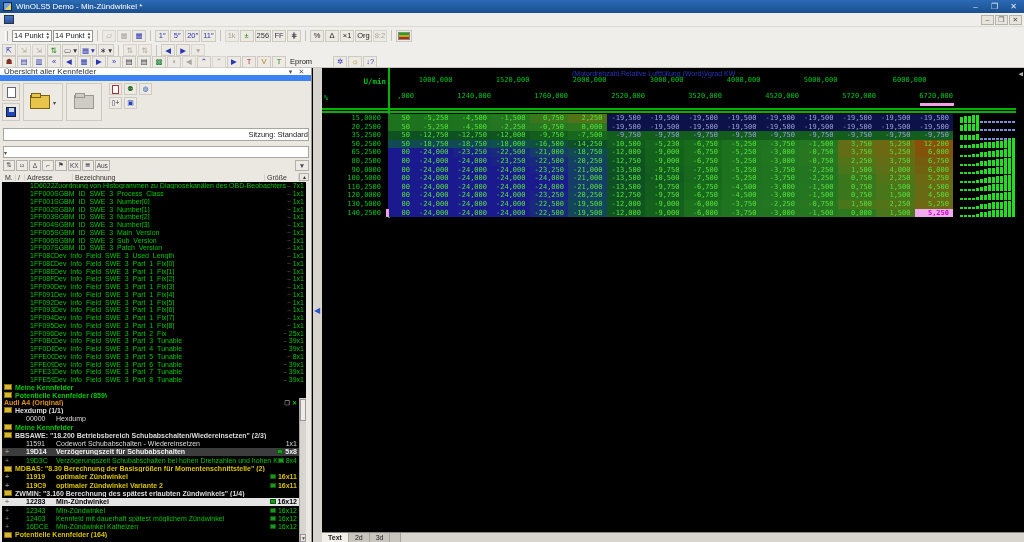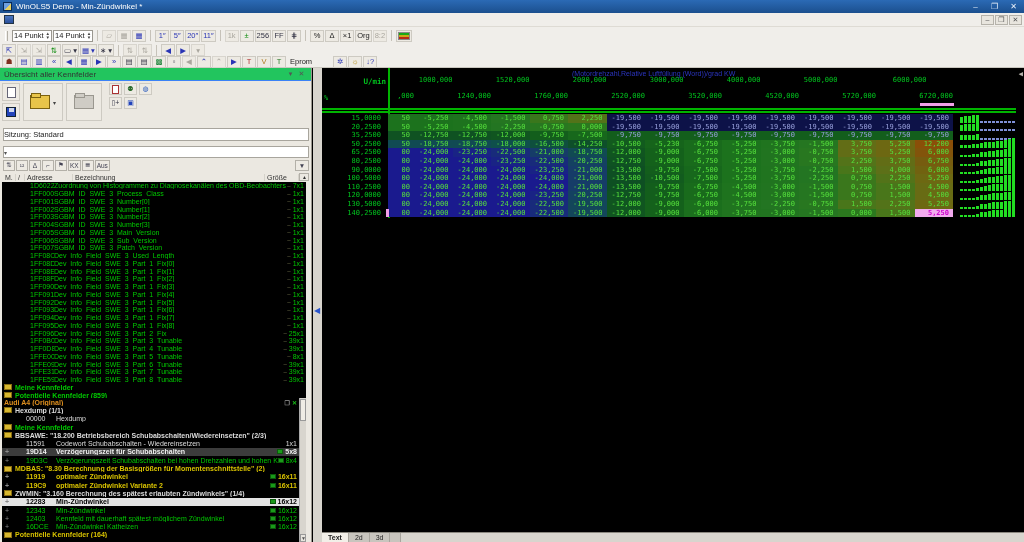--- a/index.html
+++ b/index.html
@@ -21,21 +21,21 @@
 .grip{width:3px;height:10px;border-left:1px solid #fff;border-right:1px solid #b3afa6;margin:0 3px}
 .sep{width:1px;height:11px;background:#c6c2b9;margin:0 3px}
 .tbtn{min-width:14px;height:12px;display:flex;align-items:center;justify-content:center;border:1px solid #cdcac2;background:#edeae3;font-size:7.5px;color:#333;padding:0 1px;white-space:nowrap}
 .tbtn.dis{color:#a9a69e;border-color:#d8d5ce}
 .spinbox{display:flex;align-items:center;border:1px solid #9a978f;background:#fff;height:12px;padding:0 1px;font-size:7.5px;color:#222}
 .spinarr{display:flex;flex-direction:column;font-size:4.5px;line-height:3.5px;color:#444;margin-left:2px}
 .rgbico{width:12px;height:8px;background:linear-gradient(#18a818 33%,#c8a818 33% 66%,#b82818 66%);border:1px solid #888}
 .tb-label{font-size:7.5px;color:#222;padding:0 3px}
 
 #leftpanel{left:0;top:68px;width:312px;height:474px;background:#ebe8e1;border-right:1px solid #9a978f}
-.lp-header{position:absolute;left:0;top:0;width:100%;height:13px;background:#22c55e;border-bottom:1px solid #3b82f6;display:flex;align-items:center;font-size:8px;color:#333;padding:0 4px}
+.lp-header{position:absolute;left:0;top:0;width:100%;height:13px;background:#ffffff;border-bottom:6px solid #3b82f6;display:flex;align-items:center;font-size:8px;color:#333;padding:0 4px}
 .lp-hbtn{width:11px;text-align:center;color:#555;font-size:7px}
 #lp-tools{position:absolute;left:2px;top:15px;width:306px;height:42px;display:flex;gap:3px;align-items:flex-start}
 .bigbtn{border:1px solid #cdcac2;background:#edeae3;display:flex;align-items:center;justify-content:center}
 .icoPage{width:9px;height:11px;background:#fff;border:1px solid #667;position:relative}
 .icoDisk{width:10px;height:10px;background:#2244bb;border:1px solid #123;position:relative}
 .icoDisk:before{content:"";position:absolute;left:2px;top:0;width:5px;height:4px;background:#cfd8ee}
 .icoFolder{width:20px;height:14px;background:#e8c44a;border:1px solid #7a6010;position:relative}
 .icoFolder:before{content:"";position:absolute;left:0;top:-3px;width:8px;height:3px;background:#e8c44a;border:1px solid #7a6010}
 .icoFolder.gray{background:#cfccc5;border-color:#9a978f}.icoFolder.gray:before{background:#cfccc5;border-color:#9a978f}
 .smico{width:13px;height:12px;border:1px solid #cdcac2;background:#edeae3;display:flex;align-items:center;justify-content:center;font-size:7px}
@@ -229,21 +229,21 @@
       <div style="display:flex;gap:2px">
         <div class="smico">
             <span style="color:#334">▯+</span>
           </div>
         <div class="smico">
             <span style="color:#2244bb">▣</span>
           </div>
       </div>
     </div>
   </div>
-  <div class="inputbar" style="top:60px;width:306px;height:13px;justify-content:flex-start">
+  <div class="inputbar" style="top:60px;width:306px;height:13px;justify-content:flex-end">
     <span>Sitzung: Standard</span>
   </div>
   <div class="inputbar" style="top:78px;width:306px;height:12px">
     <span style="color:#555;font-size:6px;padding-right:2px">▾</span>
   </div>
   <div id="filterrow">
       <div class="fbtn">⇅</div>
       <div class="fbtn">¹²</div>
       <div class="fbtn">Δ</div>
       <div class="fbtn">⌐</div>

